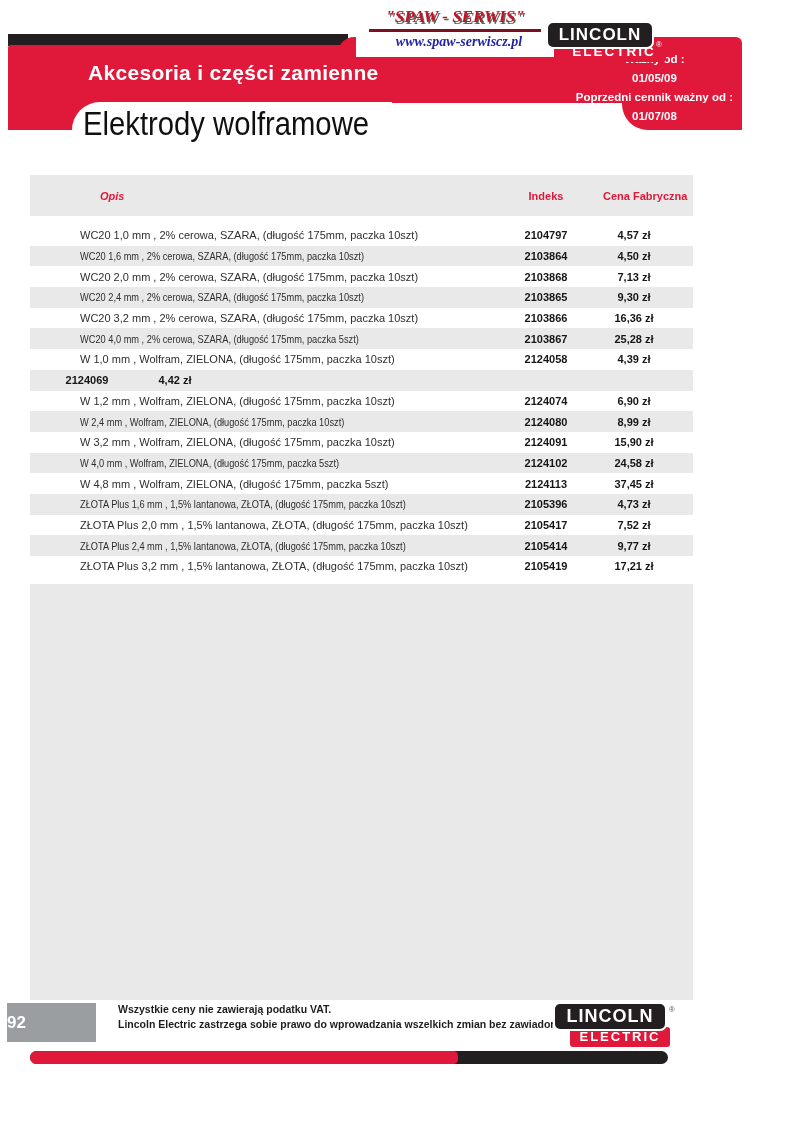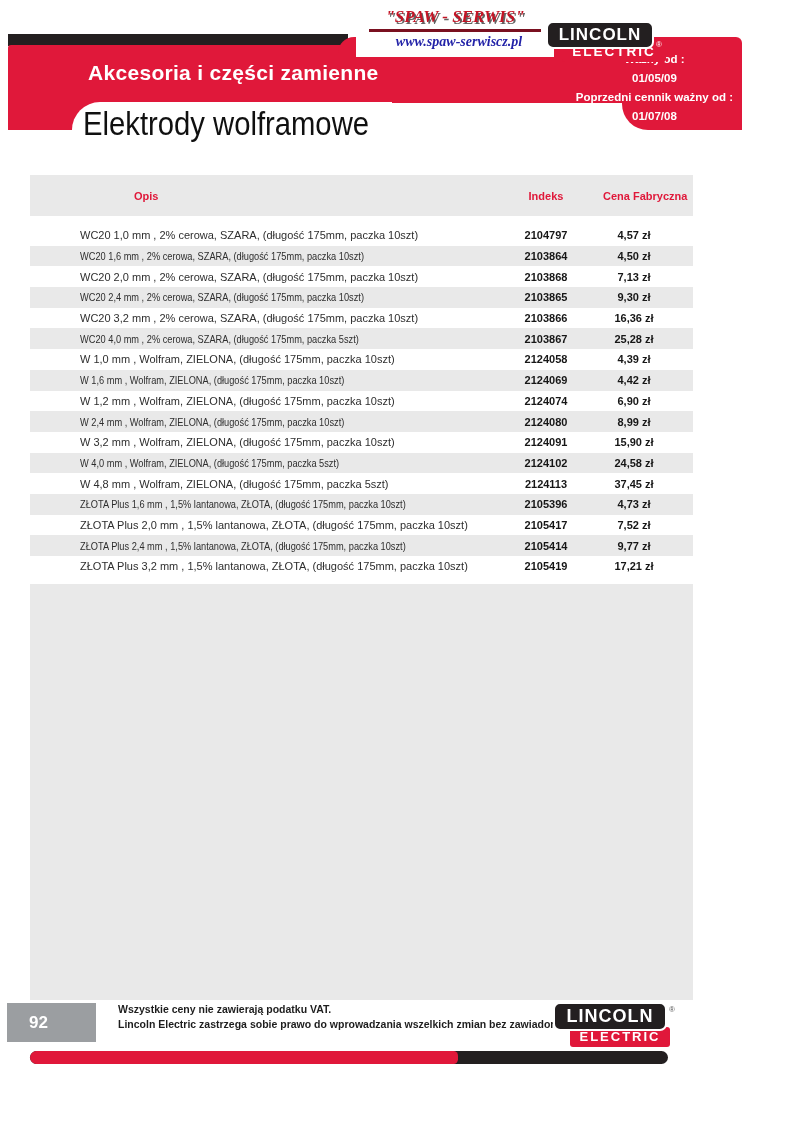--- a/index.html
+++ b/index.html
@@ -38,26 +38,26 @@
   .thead{position:absolute;left:30px;top:175px;width:663px;height:41px;background:#e9e9e9;display:flex;align-items:center;}
   .trows{position:absolute;left:30px;top:225px;width:663px;}
   .trow{display:flex;align-items:center;height:20.7px;background:#fff;}
   .trow.alt{background:#e9e9e9;}
   .cell{box-sizing:border-box;}
   .cdesc{flex:1;padding-left:50px;font-size:11px;color:#2e2e2e;white-space:nowrap;overflow:hidden;}
   .cidx{width:114px;text-align:center;font-size:11px;font-weight:bold;color:#161616;}
   .cprice{width:90px;text-align:center;padding-right:28px;font-size:11px;font-weight:bold;color:#161616;white-space:nowrap;}
   .cond{display:inline-block;transform:scaleX(.84);transform-origin:0 50%;white-space:nowrap;}
   .hdr{font-size:11px;font-weight:bold;color:#e0183a;}
-  .thead .cdesc{padding-left:104px;}
+  .thead .cdesc{padding-left:70px;font-style:italic;}
   .gray-rest{position:absolute;left:30px;top:584px;width:663px;height:416px;background:#e9e9e9;}
 
   
   .pageno-box{position:absolute;left:7px;top:1003px;width:89px;height:39px;background:#9b9ea1;}
-  .pageno{color:#fff;font-size:17px;font-weight:bold;line-height:39px;margin-left:22px;}
+  .pageno{color:#fff;font-size:17px;font-weight:bold;line-height:39px;}
   .fnotes{position:absolute;left:118px;top:1002px;font-size:10.5px;font-weight:bold;color:#1d1d1d;line-height:15px;white-space:nowrap;}
   .foot-le-black{left:553px;top:1002px;width:114px;height:29px;font-size:18px;line-height:25px;letter-spacing:1px;}
   .foot-le-red{left:570px;top:1027px;width:100px;height:20px;font-size:13px;line-height:20px;}
   .foot-le-reg{left:669px;top:1005px;color:#555;}
   .bar-black{position:absolute;left:30px;top:1051px;width:638px;height:13px;background:#231f20;border-radius:7px;}
   .bar-red{position:absolute;left:30px;top:1051px;width:428px;height:13px;background:#e0183a;border-radius:7px 5px 5px 7px;}
 </style>
 </head>
 <body>
 
@@ -126,21 +126,20 @@
         <span class="cell cdesc"><span class="cond">WC20 4,0 mm , 2% cerowa, SZARA, (długość 175mm, paczka 5szt)</span></span>
         <span class="cell cidx">2103867</span>
         <span class="cell cprice">25,28 zł</span>
       </div>
       <div class="trow">
         <span class="cell cdesc"><span>W 1,0 mm , Wolfram, ZIELONA, (długość 175mm, paczka 10szt)</span></span>
         <span class="cell cidx">2124058</span>
         <span class="cell cprice">4,39 zł</span>
       </div>
       <div class="trow alt">
-        <span class="cell cdesc"><span class="cond">W 1,6 mm , Wolfram, ZIELONA, (długość 175mm, paczka 10szt)</span></span>
         <span class="cell cidx">2124069</span>
         <span class="cell cprice">4,42 zł</span>
       </div>
       <div class="trow">
         <span class="cell cdesc"><span>W 1,2 mm , Wolfram, ZIELONA, (długość 175mm, paczka 10szt)</span></span>
         <span class="cell cidx">2124074</span>
         <span class="cell cprice">6,90 zł</span>
       </div>
       <div class="trow alt">
         <span class="cell cdesc"><span class="cond">W 2,4 mm , Wolfram, ZIELONA, (długość 175mm, paczka 10szt)</span></span>

